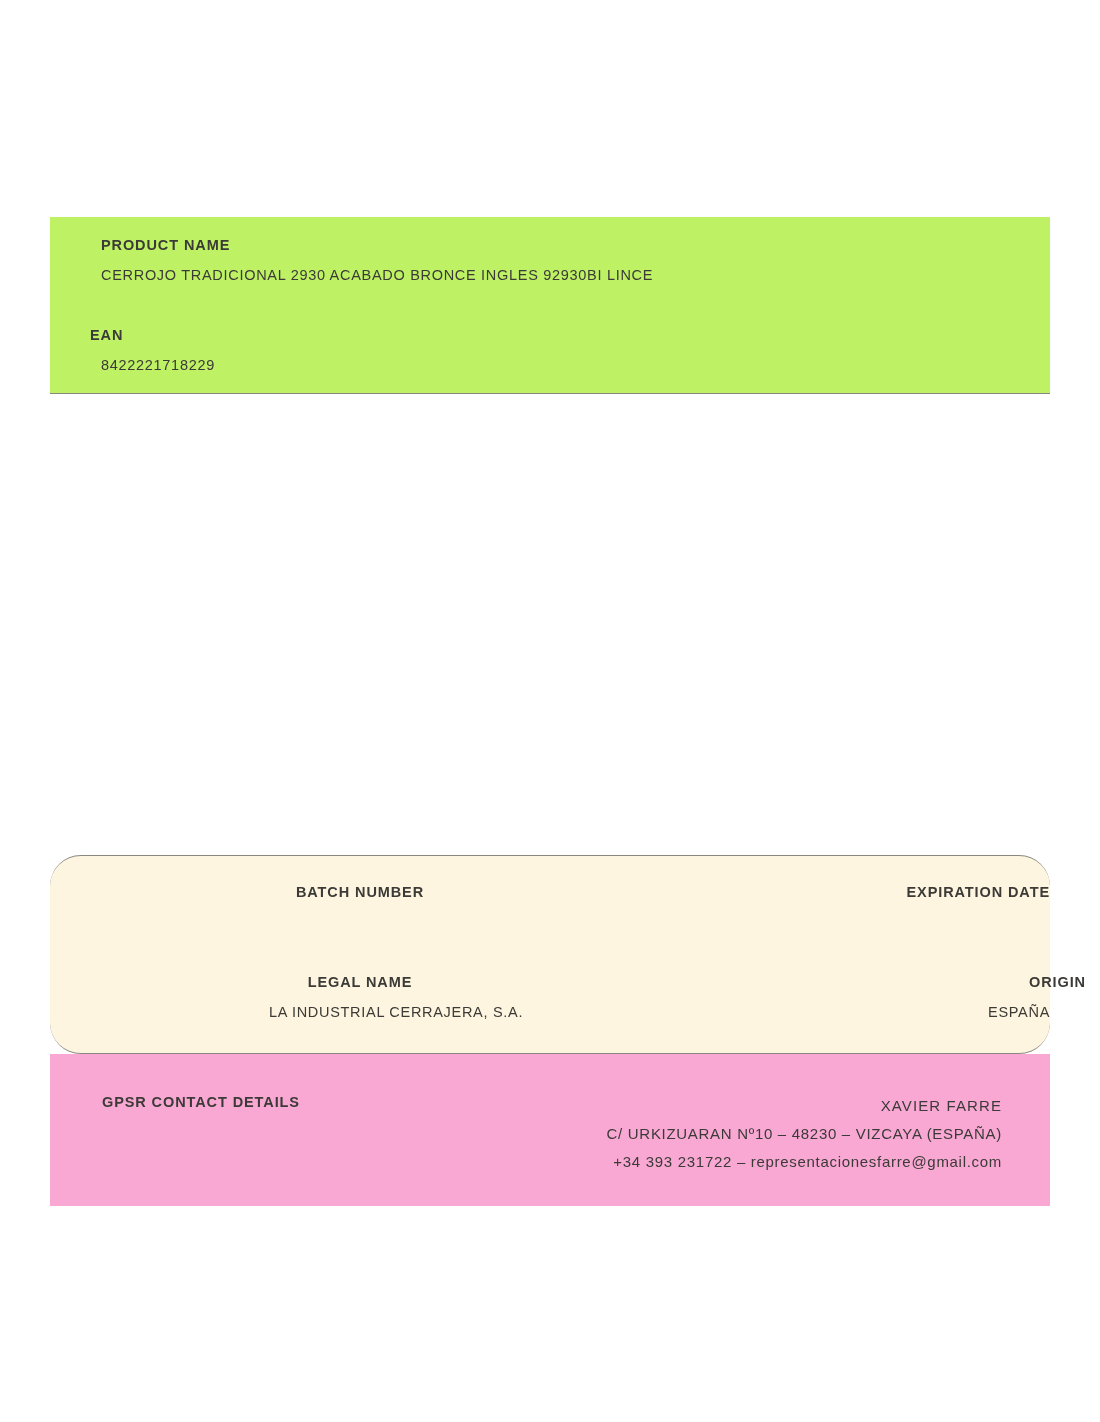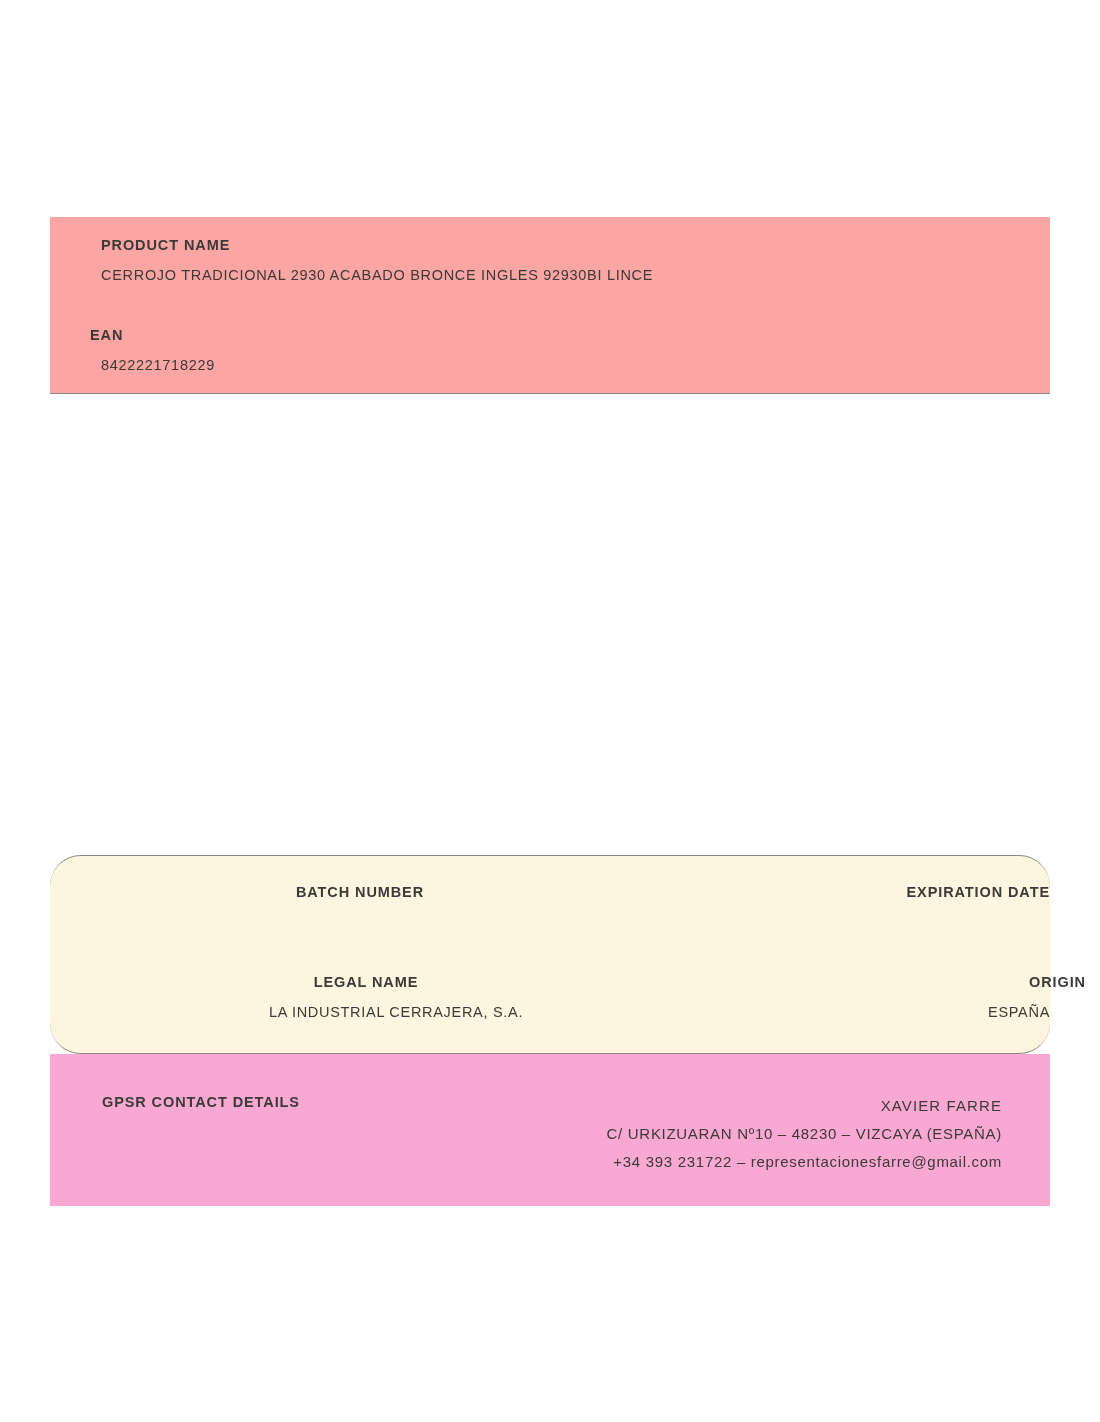--- a/index.html
+++ b/index.html
@@ -24,21 +24,21 @@
     height: 1422px;
   }
 
   
   .product-block {
     position: absolute;
     left: 50px;
     top: 217px;
     width: 1000px;
     height: 177px;
-    background: #fca5a5;
+    background: #bef264;
     border-bottom: 1px solid #8a8780;
     box-sizing: border-box;
   }
 
   .field-label {
     font-size: 14.5px;
     font-weight: bold;
     letter-spacing: 0.9px;
     color: #3b3a36;
   }
@@ -92,21 +92,21 @@
   }
   .col-b {
     position: absolute;
     left: 620px;
     width: 380px;
     text-align: right;
   }
 
   .row-1 { top: 28px; }
   .row-1-b { top: 28px; }
-  .row-2 { top: 118px; padding-left: 6px; }
+  .row-2 { top: 118px; }
   .row-2-b { top: 118px; margin-left: 36px; }
   .row-2-val { top: 148px; padding-left: 36px; }
   .row-2-val-b { top: 148px; }
 
   .batch-block .field-label,
   .batch-block .field-value {
     display: block;
   }
 
   

